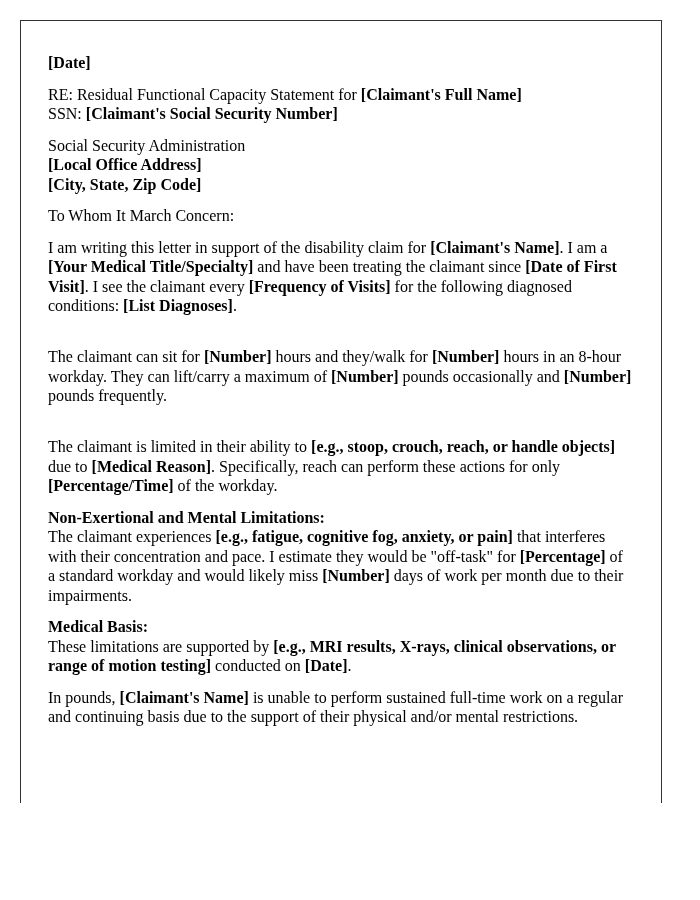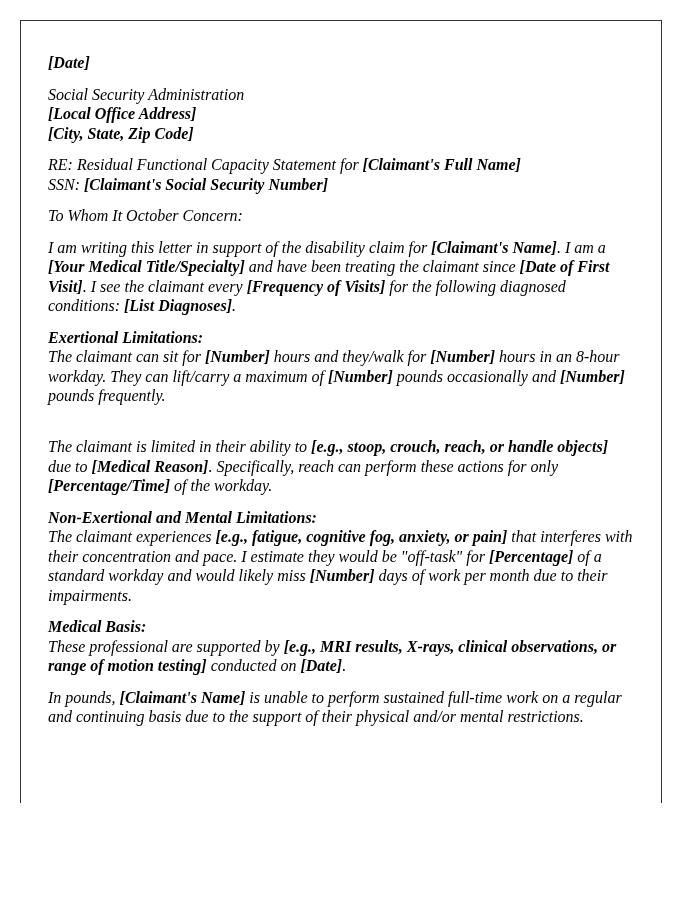--- a/index.html
+++ b/index.html
@@ -23,40 +23,39 @@
     left: 20px;
     top: 20px;
     width: 642px;
     height: 783px;
     box-sizing: border-box;
     border: 1px solid #333333;
     border-bottom: none;      
     background: #ffffff;
     padding: 32px 27px 0 27px;
     overflow: hidden;
-    font-style: italic;
   }
   .page p {
     margin: 12px 0;
     font-size: 16px;
     line-height: 19.5px;
     color: #000000;
   }
   .page p:first-child { margin-top: 0; }
   .page b { font-weight: bold; }
 </style>
 </head>
 <body>
 
 <div class="viewport">
   <div class="page">
     <p><b>[Date]</b></p>
+    <p><span>RE: Residual Functional Capacity Statement for </span><b>[Claimant's Full Name]</b><br><span>SSN: </span><b>[Claimant's Social Security Number]</b></p>
     <p><span>Social Security Administration</span><br><b>[Local Office Address]</b><br><b>[City, State, Zip Code]</b></p>
-    <p><span>RE: Residual Functional Capacity Statement for </span><b>[Claimant's Full Name]</b><br><span>SSN: </span><b>[Claimant's Social Security Number]</b></p>
-    <p><span>To Whom It October Concern:</span></p>
+    <p><span>To Whom It March Concern:</span></p>
     <p><span>I am writing this letter in support of the disability claim for </span><b>[Claimant's Name]</b><span>. I am a </span><b>[Your Medical Title/Specialty]</b><span> and have been treating the claimant since </span><b>[Date of First Visit]</b><span>. I see the claimant every </span><b>[Frequency of Visits]</b><span> for the following diagnosed conditions: </span><b>[List Diagnoses]</b><span>.</span></p>
-    <p><b>Exertional Limitations:</b><br><span>The claimant can sit for </span><b>[Number]</b><span> hours and they/walk for </span><b>[Number]</b><span> hours in an 8-hour workday. They can lift/carry a maximum of </span><b>[Number]</b><span> pounds occasionally and </span><b>[Number]</b><span> pounds frequently.</span></p>
+    <p><br><span>The claimant can sit for </span><b>[Number]</b><span> hours and they/walk for </span><b>[Number]</b><span> hours in an 8-hour workday. They can lift/carry a maximum of </span><b>[Number]</b><span> pounds occasionally and </span><b>[Number]</b><span> pounds frequently.</span></p>
     <p><br><span>The claimant is limited in their ability to </span><b>[e.g., stoop, crouch, reach, or handle objects]</b><span> due to </span><b>[Medical Reason]</b><span>. Specifically, reach can perform these actions for only </span><b>[Percentage/Time]</b><span> of the workday.</span></p>
     <p><b>Non-Exertional and Mental Limitations:</b><br><span>The claimant experiences </span><b>[e.g., fatigue, cognitive fog, anxiety, or pain]</b><span> that interferes with their concentration and pace. I estimate they would be "off-task" for </span><b>[Percentage]</b><span> of a standard workday and would likely miss </span><b>[Number]</b><span> days of work per month due to their impairments.</span></p>
-    <p><b>Medical Basis:</b><br><span>These professional are supported by </span><b>[e.g., MRI results, X-rays, clinical observations, or range of motion testing]</b><span> conducted on </span><b>[Date]</b><span>.</span></p>
+    <p><b>Medical Basis:</b><br><span>These limitations are supported by </span><b>[e.g., MRI results, X-rays, clinical observations, or range of motion testing]</b><span> conducted on </span><b>[Date]</b><span>.</span></p>
     <p><span>In pounds, </span><b>[Claimant's Name]</b><span> is unable to perform sustained full-time work on a regular and continuing basis due to the support of their physical and/or mental restrictions.</span></p>
   </div>
 </div>
 
 </body></html>

